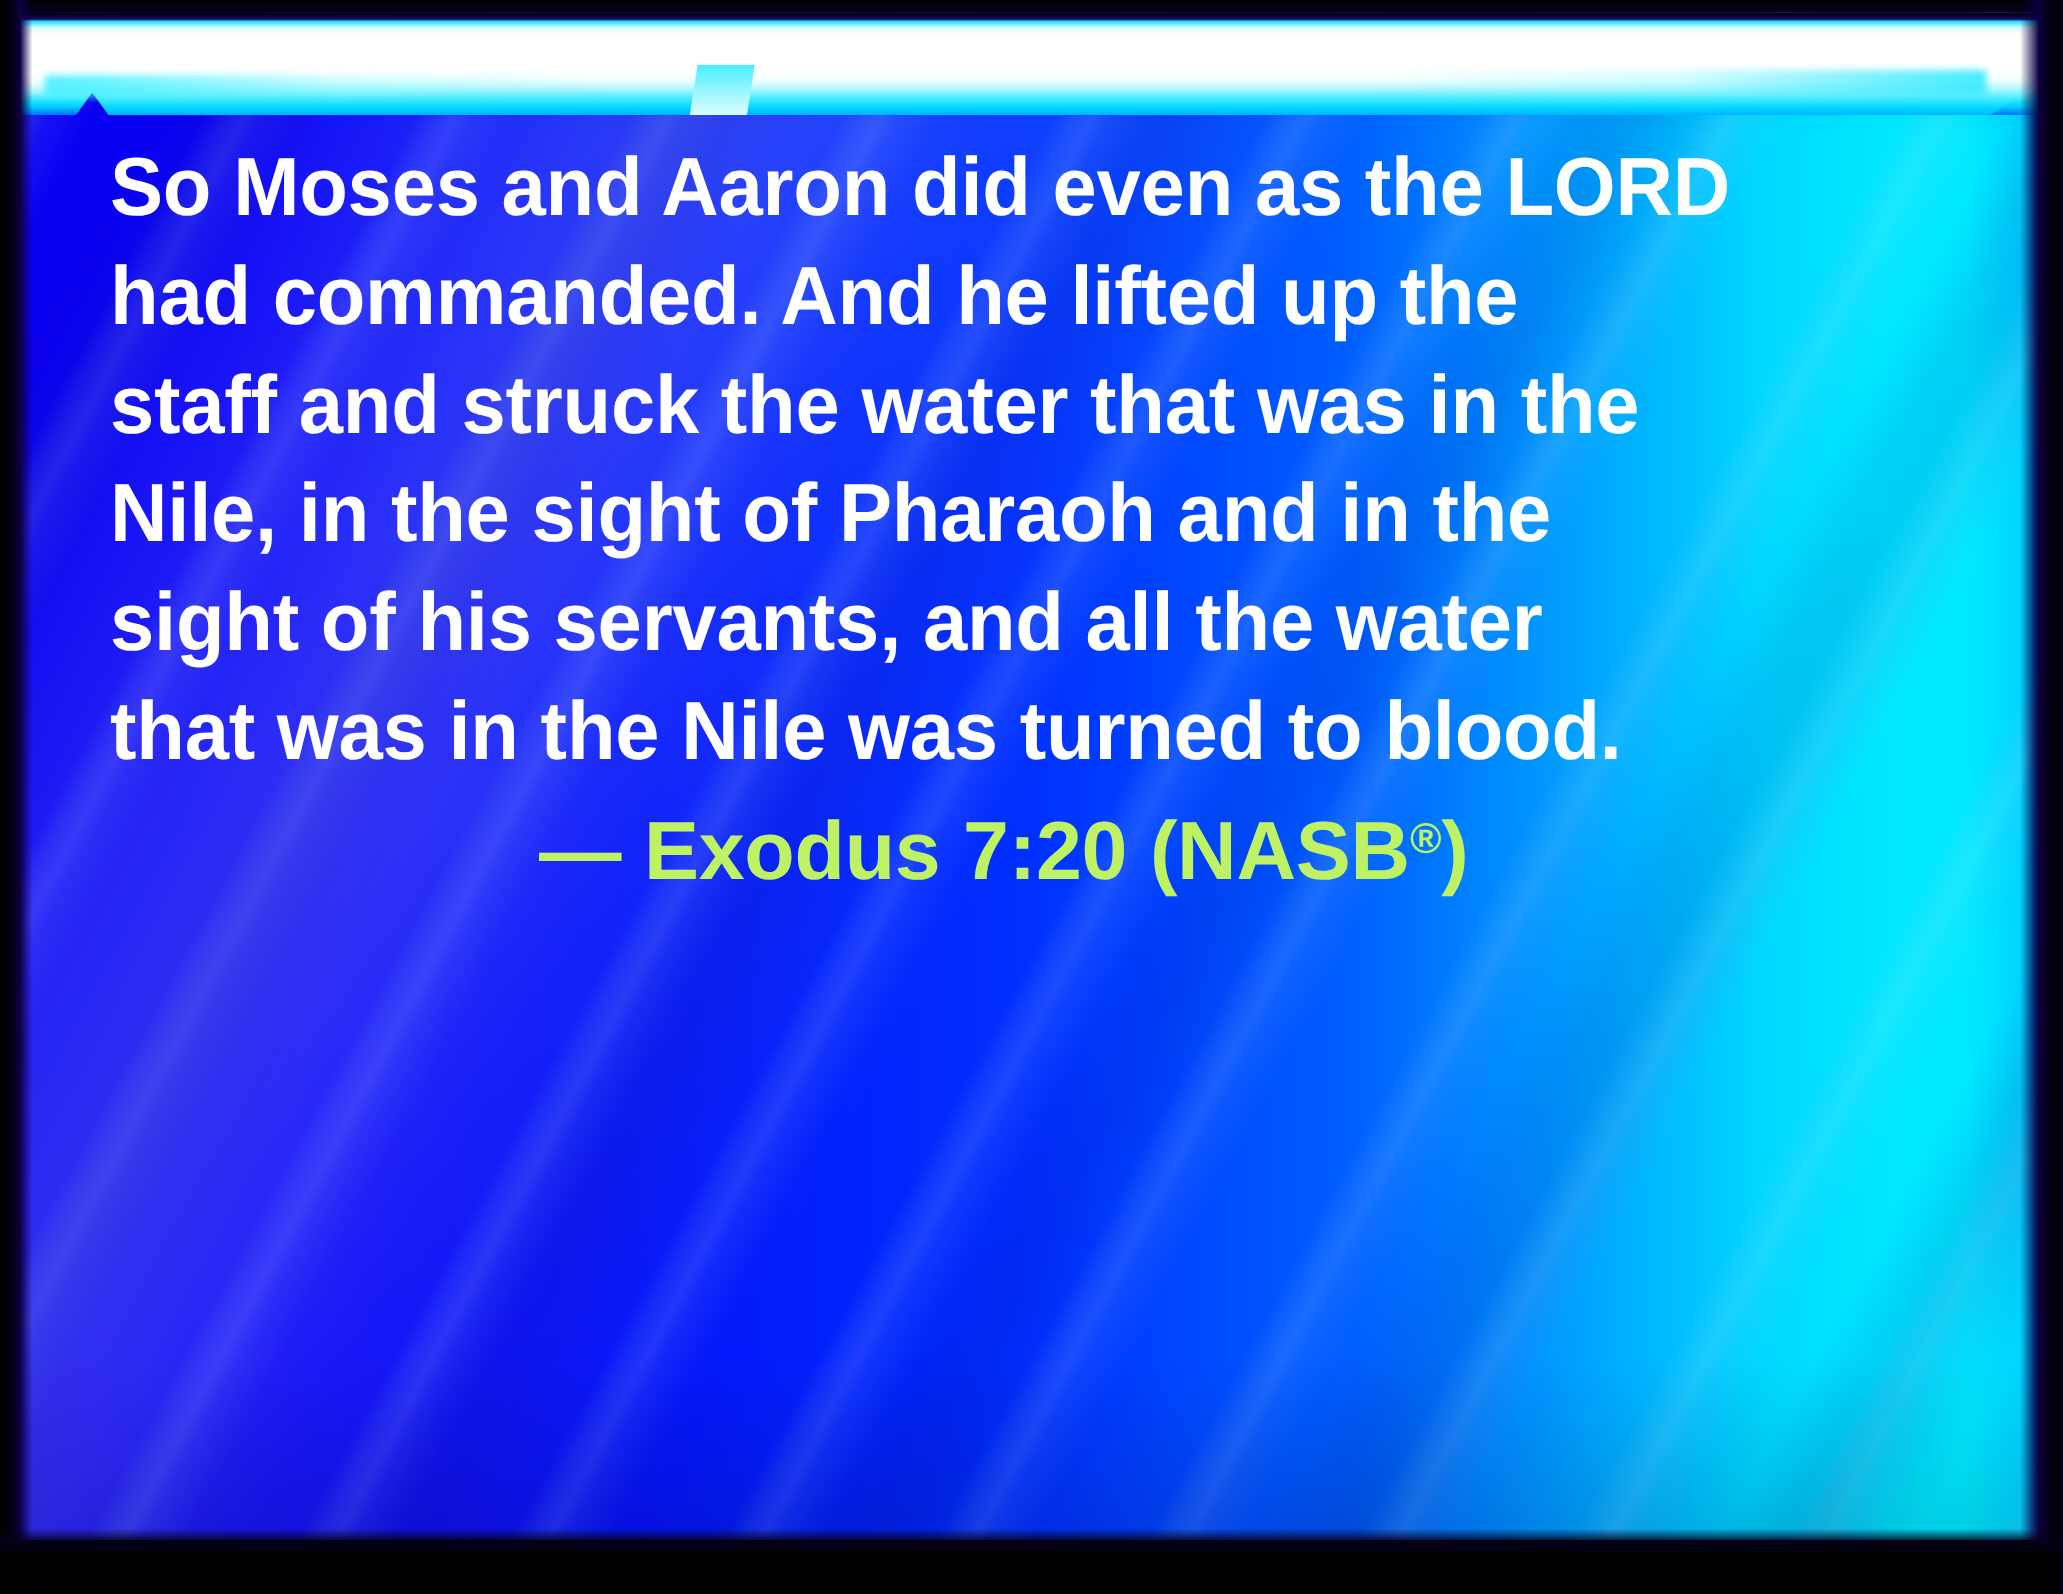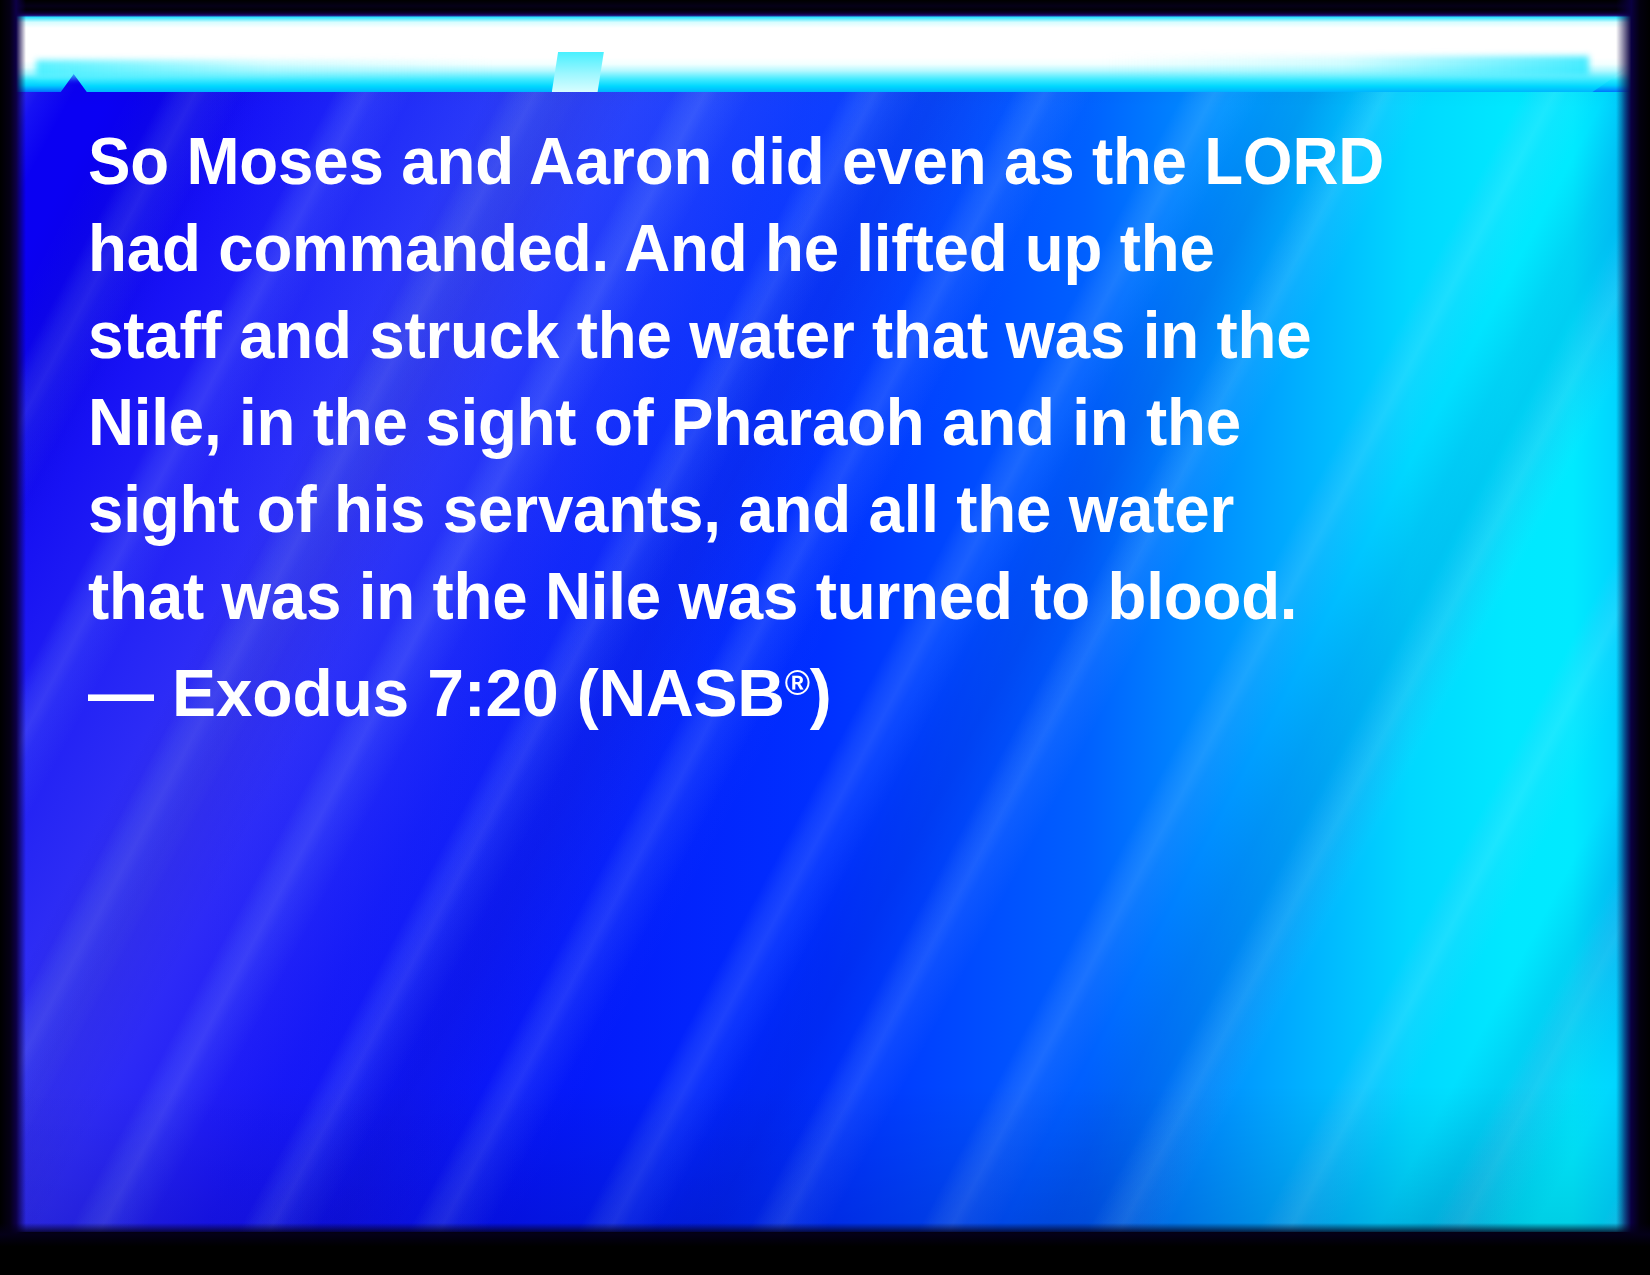--- a/index.html
+++ b/index.html
@@ -210,44 +210,44 @@
     top: 0;
     width: 100%;
     height: 7px;
     background: linear-gradient(to bottom, #000008 0%, #0b0030 45%, #1b0b6e 75%, rgba(20,10,90,0) 100%);
   }
 
   
   #verse-block {
     position: absolute;
     left: 76px;
-    top: 108px;
+    top: 96px;
     width: 1430px;
   }
 
   .verse-line {
     font-family: "Liberation Sans", "DejaVu Sans", sans-serif;
     font-weight: bold;
     font-size: 66px;
     line-height: 87px;
     color: #ffffff;
     white-space: nowrap;
     letter-spacing: -0.2px;
     transform: scaleX(0.965);
     transform-origin: left center;
   }
 
   #citation-line {
     font-family: "Liberation Sans", "DejaVu Sans", sans-serif;
     font-weight: bold;
     font-size: 66px;
     line-height: 87px;
-    color: #ffffff;
+    color: #bef264;
     white-space: nowrap;
-    text-align: left;
+    text-align: center;
     width: 1430px;
     letter-spacing: -0.2px;
   }
 
   #citation-line .reg-mark {
     font-size: 0.52em;
     vertical-align: 0.62em;
     font-weight: bold;
   }
 

